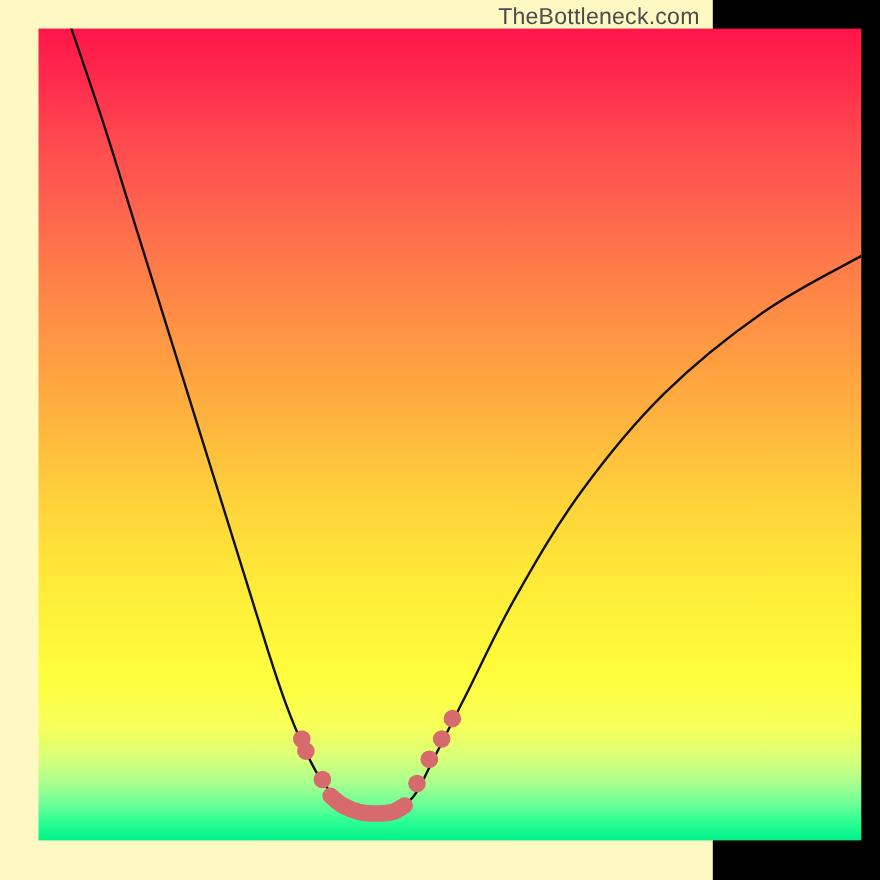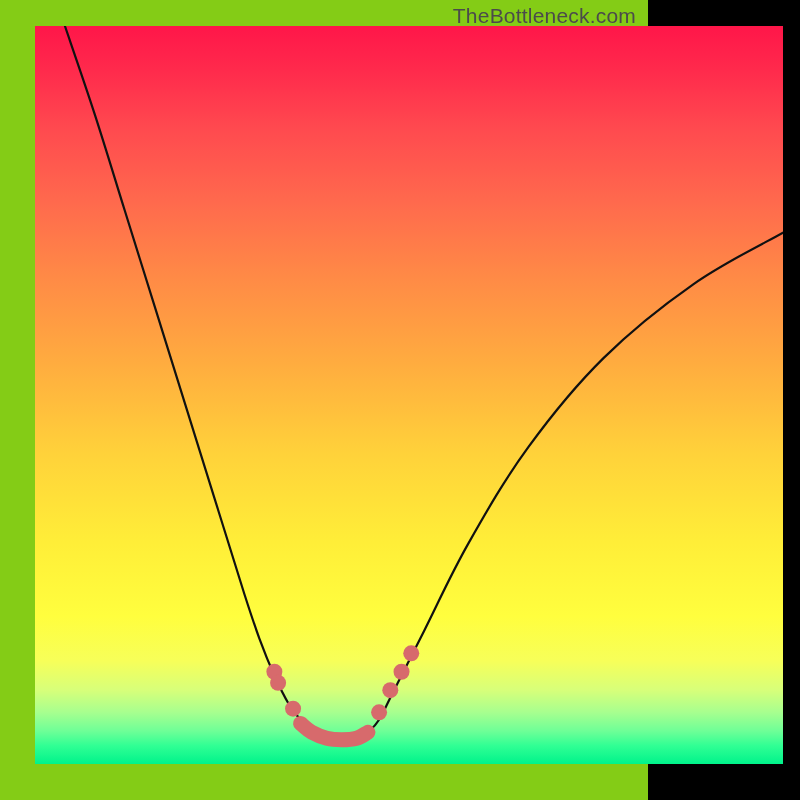--- a/index.html
+++ b/index.html
@@ -10,21 +10,21 @@
     background: #000;
     overflow: hidden;
     font-family: Arial, Helvetica, sans-serif;
   }
   .frame {
     position: absolute;
     left: 0;
     top: 0;
     width: 648px;
     height: 800px;
-    background: #84cc16;
+    background: #fef9c3;
   }
   .plot {
     position: absolute;
     left: 35px;
     top: 26px;
     width: 748px;
     height: 738px;
     background: linear-gradient(to bottom,
       #ff1649 0%,
       #ff2a4c 6%,

